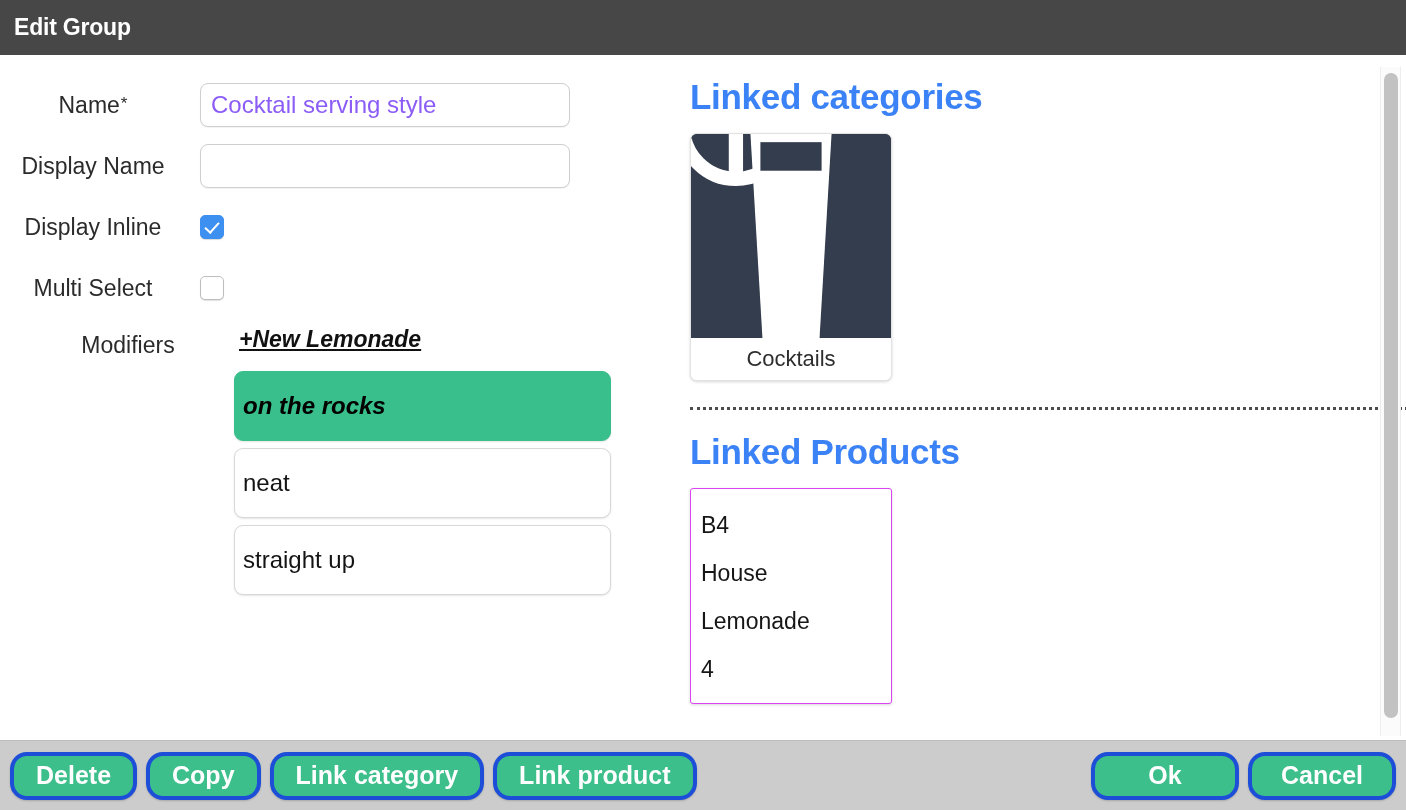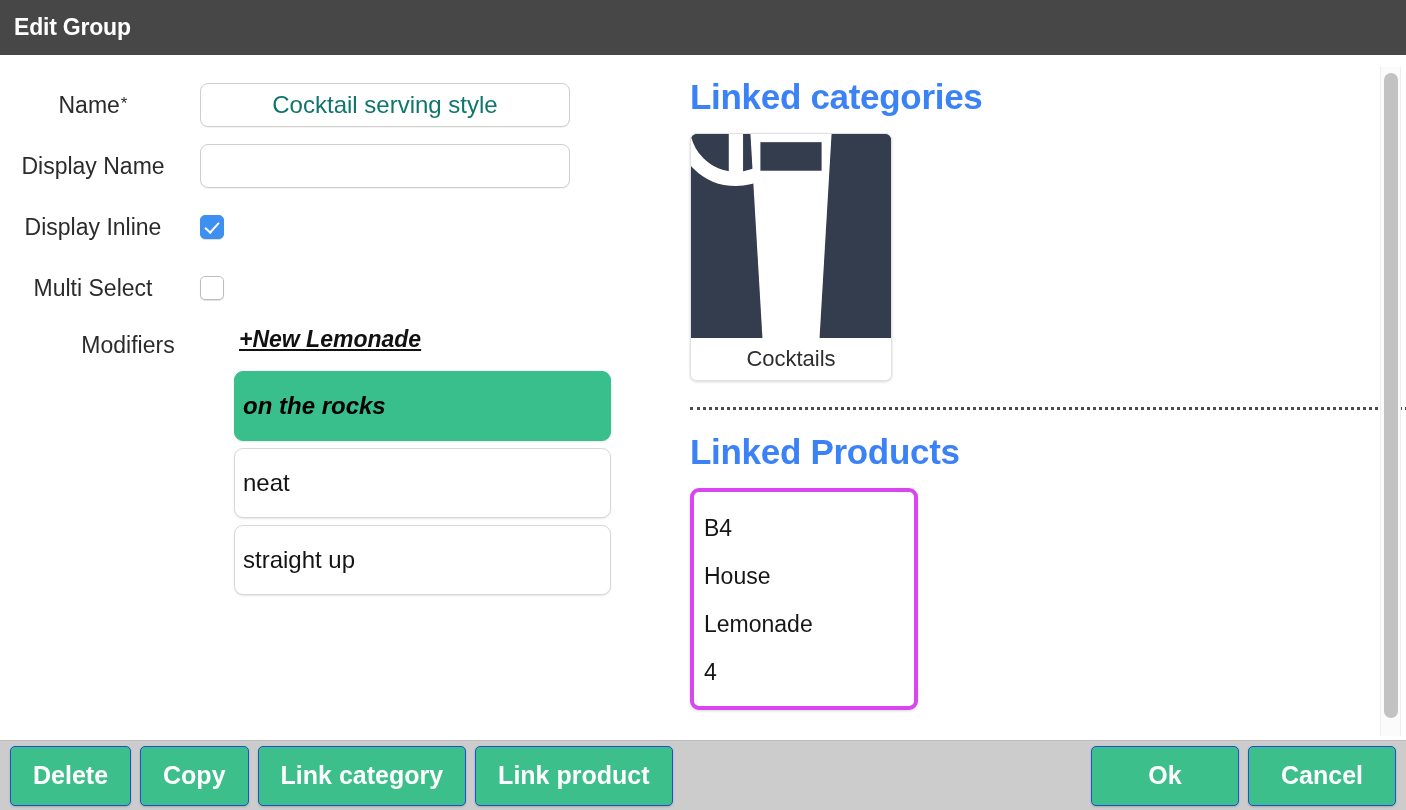--- a/index.html
+++ b/index.html
@@ -85,25 +85,24 @@
   }
   .text-input {
     width: 370px;
     height: 44px;
     box-sizing: border-box;
     border: 1px solid #cfcfcf;
     border-radius: 8px;
     background: #ffffff;
     font-size: 24px;
     font-family: "Liberation Sans", sans-serif;
-    color: #0f766e;
+    color: #8b5cf6;
     padding: 0 10px;
     outline: none;
     box-shadow: 0 1px 1px rgba(0,0,0,0.05);
-    text-align: center;
   }
   .text-input::placeholder { color: #b6b6b6; }
 
   
   .cbox {
     width: 24px;
     height: 24px;
     border-radius: 5px;
     box-sizing: border-box;
     position: relative;
@@ -250,24 +249,24 @@
 
   .dotted-sep {
     margin: 26px 0 22px 0;
     border: 0;
     border-top: 3px dotted #4c4c4c;
     width: 1300px;
     max-width: 1307px;
   }
 
   .prod-card {
-    width: 228px;
+    width: 202px;
     min-height: 202px;
-    border: 4px solid #d946ef;
-    border-radius: 9px;
+    border: 1px solid #d946ef;
+    border-radius: 3px;
     background: #ffffff;
     box-shadow: 0 1px 3px rgba(0,0,0,0.16);
     box-sizing: border-box;
     padding: 12px 10px 10px 10px;
   }
   .prod-line {
     font-size: 23px;
     color: #161616;
     line-height: 48px;
     white-space: nowrap;
@@ -283,26 +282,26 @@
     padding: 0 10px;
     box-sizing: border-box;
     border-top: 1px solid #bdbdbd;
   }
   .footer-left { display: flex; gap: 9px; }
   .footer-right { display: flex; gap: 9px; margin-left: auto; }
 
   .btn {
     background: #3cbf8b;
     color: #ffffff;
-    border: 1px solid #1d4ed8;
-    border-radius: 5px;
+    border: 4px solid #1d4ed8;
+    border-radius: 17px;
     font-family: "Liberation Sans", sans-serif;
     font-size: 25px;
     font-weight: bold;
-    height: 60px;
+    height: 48px;
     padding: 0 22px;
     cursor: pointer;
     box-shadow: 0 1px 2px rgba(0,0,0,0.18);
     white-space: nowrap;
     line-height: 1;
   }
   .btn.wide { min-width: 148px; }
 </style>
 </head>
 <body>

